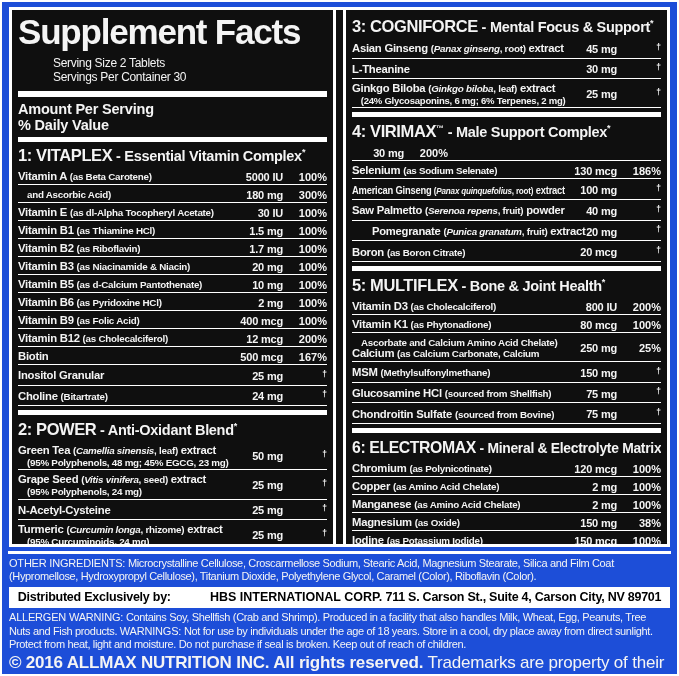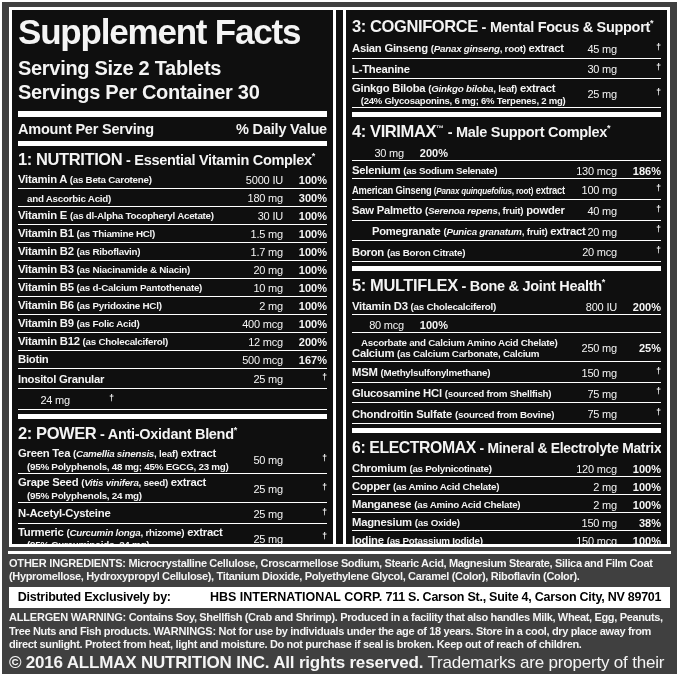--- a/index.html
+++ b/index.html
@@ -1,53 +1,53 @@
 <!DOCTYPE html>
 <html><head>
 <meta charset="utf-8">
 <style>
   * { margin:0; padding:0; box-sizing:border-box; }
   html,body { background:#000; }
   body { font-family:"Liberation Sans", sans-serif; }
   #screen {
     position:relative; width:679px; height:676px;
-    background:#404040; color:#f4f4f4;
+    background:#1d4ed8; color:#f4f4f4;
     border:2px solid #fff; padding:5px 7px 0 7px; overflow:hidden;
   }
   
   .panel { display:flex; height:540px; border:3px solid #fff; background:#0f0f0f; }
   .col { flex:1 1 0; padding:3px 6px 2px 6px; overflow:hidden; }
   .divider { flex:0 0 13px; border-left:3px solid #fff; border-right:3px solid #fff; }
   
   .sf-title { font-size:35px; font-weight:bold; letter-spacing:-1.2px; line-height:1.05; margin:1px 0 5px 0; }
-  .serving-line { font-size:20px; font-weight:bold; letter-spacing:-0.3px; line-height:1.22; }
+  .serving-line { font-size:12px; font-weight:normal; letter-spacing:-0.3px; line-height:1.22;margin-left:35px; }
   .bar { height:6px; background:#fff; }
   .bar.mt { margin-top:6px; }
-  .aps-row { display:flex; justify-content:space-between; font-size:14.5px; font-weight:bold; letter-spacing:-0.2px; padding:4px 0 4px 0; }
+  .aps-row { display:flex; justify-content:space-between; font-size:14.5px; font-weight:bold; letter-spacing:-0.2px; padding:4px 0 4px 0;flex-direction:column; }
   .bar2 { height:5px; background:#fff; }
   
   .sec { margin-top:1px; }
   .bar.sep { height:5px; margin:4px 0 2px 0; }
   .sec-head { padding:3px 0 2px 0; overflow:hidden; }
   .sec-big { font-size:16.5px; font-weight:bold; letter-spacing:-0.4px; }
   .sec-desc { font-size:14.5px; font-weight:bold; letter-spacing:-0.3px; }
   sup.tm { font-size:8px; font-weight:bold; }
   sup.ast { font-size:9px; font-weight:bold; }
   .row { display:flex; align-items:center; border-bottom:1.5px solid #fff; padding:2.5px 0 1.5px 0; }
   .cell-name { flex:1 1 auto; min-width:0; font-size:11.3px; font-weight:bold; letter-spacing:-0.25px; line-height:1.0; }
   .cell-name .fit { display:block; width:max-content; max-width:none; white-space:nowrap; transform-origin:0 50%; padding-top:1px; }
   .cell-name .sub { padding-left:9px; padding-top:2px; }
   .sm { font-size:9.8px; }
-  .cell-amt { flex:0 0 52px; text-align:right; font-size:11px; font-weight:normal; letter-spacing:-0.2px; padding-top:1px; }
+  .cell-amt { flex:0 0 52px; text-align:right; font-size:11px; font-weight:bold; letter-spacing:-0.2px; padding-top:1px; }
   .cell-dv { flex:0 0 44px; text-align:right; font-size:11px; font-weight:bold; padding-top:1px; }
   sup.dagger { font-size:8.5px; font-weight:bold; }
   .sec-head .fit { display:block; width:max-content; white-space:nowrap; transform-origin:0 50%; }
   
   .hrline { height:3px; background:#fff; margin:4px -1px 3px -1px; }
-  .smallprint { font-size:11px; font-weight:bold; letter-spacing:-0.35px; line-height:1.2; }
+  .smallprint { font-size:11px; font-weight:normal; letter-spacing:-0.35px; line-height:1.2; }
   .smallprint .lbl { letter-spacing:-0.2px; }
   .dist-box { background:#fff; color:#000; text-align:center; font-size:12.5px; font-weight:bold;
               letter-spacing:-0.25px; padding:3px 4px 4px 4px; margin:4px 0 3px 0; }
   .dist-box .corp { letter-spacing:0;margin-left:36px; }
   .copyright { text-align:left; font-size:17px; letter-spacing:-0.2px; padding-top:2px; font-weight:bold; }
   .copyright .reg { font-weight:normal; }
   i { font-style:italic; }
 </style>
 </head>
 <body>
@@ -62,21 +62,21 @@
       <div class="serving-line">Servings Per Container 30</div>
       <div class="bar mt"></div>
       <div class="aps-row">
         <span>Amount Per Serving</span>
         <span>% Daily Value</span>
       </div>
       <div class="bar2"></div>
 
     <section class="sec">
           <div class="sec-head">
-            <span class="fit"><span class="sec-big">1: NUTRITION</span><span class="sec-desc"> - Essential Vitamin Complex</span><sup class="ast">*</sup></span>
+            <span class="fit"><span class="sec-big">1: VITAPLEX</span><span class="sec-desc"> - Essential Vitamin Complex</span><sup class="ast">*</sup></span>
           </div>
           <div class="row">
             <div class="cell-name">
               <span class="fit"><span>Vitamin A </span><span class="sm">(as Beta Carotene)</span></span>
             </div>
             <div class="cell-amt">5000 IU</div>
             <div class="cell-dv">100%</div>
           </div>
           <div class="row">
             <div class="cell-name">
@@ -149,20 +149,23 @@
             <div class="cell-dv">167%</div>
           </div>
           <div class="row">
             <div class="cell-name">
               <span class="fit"><span>Inositol Granular</span></span>
             </div>
             <div class="cell-amt">25 mg</div>
             <div class="cell-dv"><sup class="dagger">†</sup></div>
           </div>
           <div class="row">
+            <div class="cell-name">
+              <span class="fit"><span>Choline </span><span class="sm">(Bitartrate)</span></span>
+            </div>
             <div class="cell-amt">24 mg</div>
             <div class="cell-dv"><sup class="dagger">†</sup></div>
           </div>
         </section>
         <section class="sec">
           <div class="bar sep"></div>
           <div class="sec-head">
             <span class="fit"><span class="sec-big">2: POWER</span><span class="sec-desc"> - Anti-Oxidant Blend</span><sup class="ast">*</sup></span>
           </div>
           <div class="row">
@@ -281,20 +284,23 @@
             <span class="fit"><span class="sec-big">5: MULTIFLEX</span><span class="sec-desc"> - Bone &amp; Joint Health</span><sup class="ast">*</sup></span>
           </div>
           <div class="row">
             <div class="cell-name">
               <span class="fit"><span>Vitamin D3 </span><span class="sm">(as Cholecalciferol)</span></span>
             </div>
             <div class="cell-amt">800 IU</div>
             <div class="cell-dv">200%</div>
           </div>
           <div class="row">
+            <div class="cell-name">
+              <span class="fit"><span>Vitamin K1 </span><span class="sm">(as Phytonadione)</span></span>
+            </div>
             <div class="cell-amt">80 mcg</div>
             <div class="cell-dv">100%</div>
           </div>
           <div class="row">
             <div class="cell-name">
               <span class="fit sub sm"><span>Ascorbate and Calcium Amino Acid Chelate)</span></span>
               <span class="fit"><span>Calcium </span><span class="sm">(as Calcium Carbonate, Calcium</span></span>
             </div>
             <div class="cell-amt">250 mg</div>
             <div class="cell-dv">25%</div>

